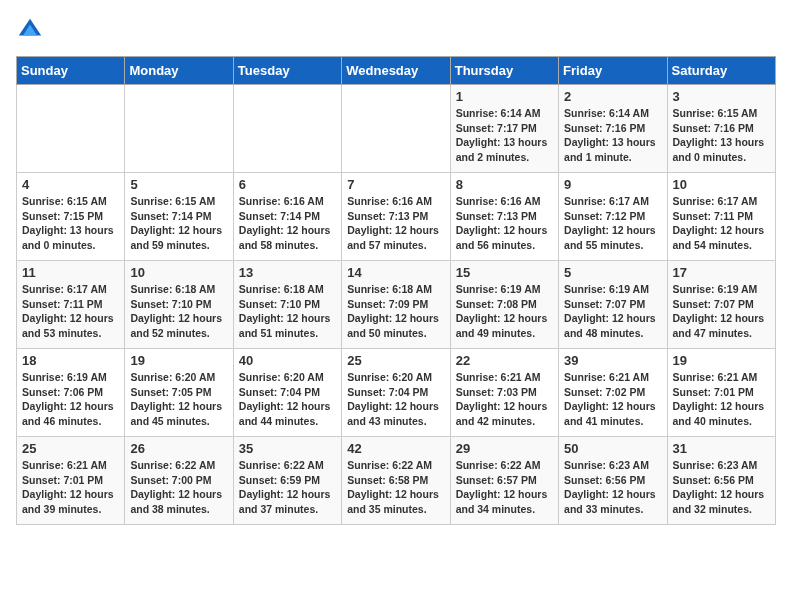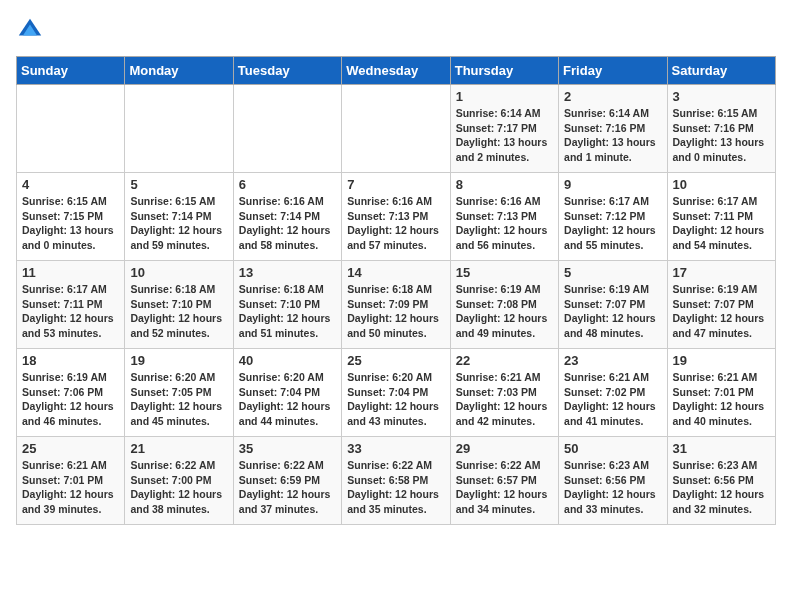--- a/index.html
+++ b/index.html
@@ -291,21 +291,21 @@
 and 43 minutes.</div>
         </td>
         <td>
           <span class="day-num">22</span>
           <div class="cell-text" style="white-space: pre-line;">Sunrise: 6:21 AM
 Sunset: 7:03 PM
 Daylight: 12 hours
 and 42 minutes.</div>
         </td>
         <td>
-          <span class="day-num">23</span>
+          <span class="day-num">39</span>
           <div class="cell-text" style="white-space: pre-line;">Sunrise: 6:21 AM
 Sunset: 7:02 PM
 Daylight: 12 hours
 and 41 minutes.</div>
         </td>
         <td>
           <span class="day-num">19</span>
           <div class="cell-text" style="white-space: pre-line;">Sunrise: 6:21 AM
 Sunset: 7:01 PM
 Daylight: 12 hours
@@ -314,35 +314,35 @@
       </tr>
       <tr>
         <td>
           <span class="day-num">25</span>
           <div class="cell-text" style="white-space: pre-line;">Sunrise: 6:21 AM
 Sunset: 7:01 PM
 Daylight: 12 hours
 and 39 minutes.</div>
         </td>
         <td>
-          <span class="day-num">21</span>
+          <span class="day-num">26</span>
           <div class="cell-text" style="white-space: pre-line;">Sunrise: 6:22 AM
 Sunset: 7:00 PM
 Daylight: 12 hours
 and 38 minutes.</div>
         </td>
         <td>
           <span class="day-num">35</span>
           <div class="cell-text" style="white-space: pre-line;">Sunrise: 6:22 AM
 Sunset: 6:59 PM
 Daylight: 12 hours
 and 37 minutes.</div>
         </td>
         <td>
-          <span class="day-num">33</span>
+          <span class="day-num">42</span>
           <div class="cell-text" style="white-space: pre-line;">Sunrise: 6:22 AM
 Sunset: 6:58 PM
 Daylight: 12 hours
 and 35 minutes.</div>
         </td>
         <td>
           <span class="day-num">29</span>
           <div class="cell-text" style="white-space: pre-line;">Sunrise: 6:22 AM
 Sunset: 6:57 PM
 Daylight: 12 hours

